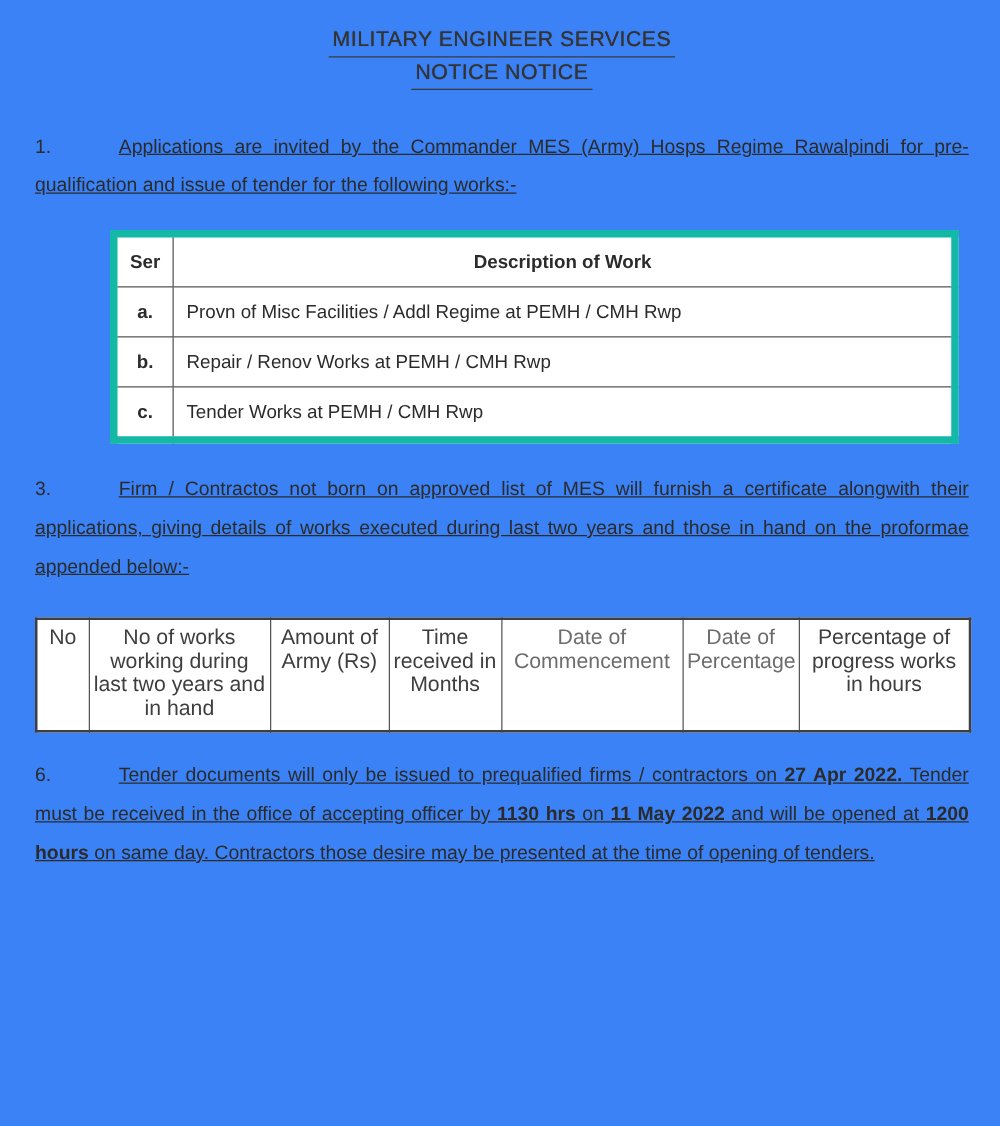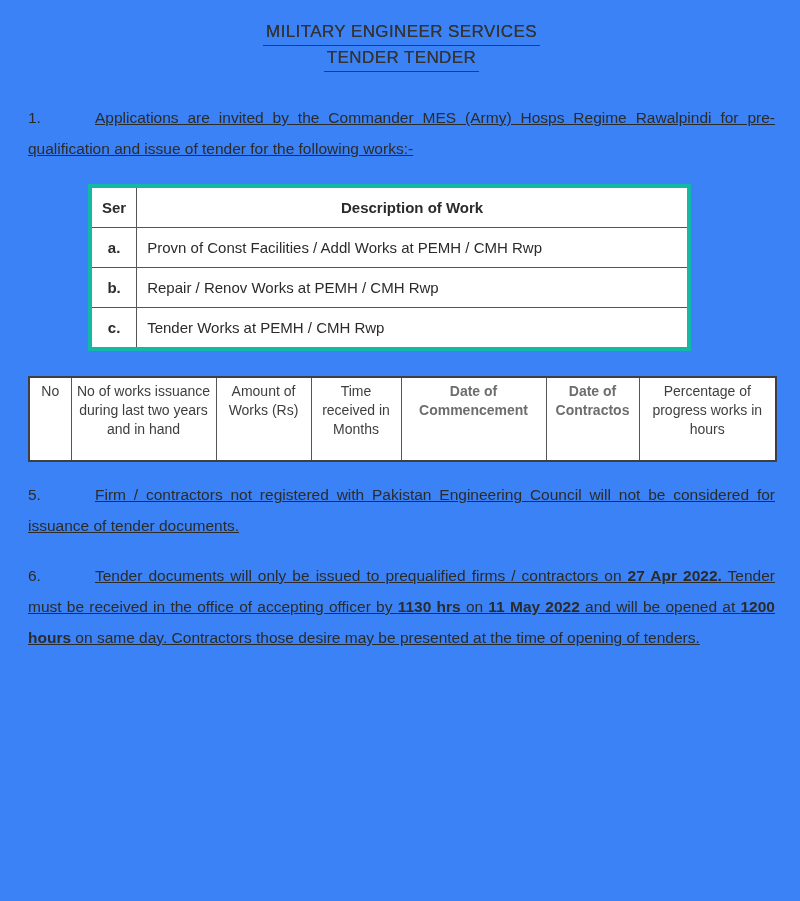--- a/index.html
+++ b/index.html
@@ -42,114 +42,114 @@
   }
   .para-1 { margin-top: 30px; }
   .para-3 { margin-top: 21px; }
   .para-4 { margin-top: 14px; }
   .para-5 { margin-top: 17px; }
   .para-6 { margin-top: 19px; }
   
   table { border-collapse: collapse; background: #fff; }
   .works-table {
     margin: 20px 0 0 60px;
-    width: 603px;
-    border: 4px solid #14b8a6;
+    width: 679px;
+    border: 6px solid #14b8a6;
     font-size: 15px;
   }
   .works-table th, .works-table td {
     border: 1px solid #565656;
     padding: 4px 10px;
   }
   .works-table th { font-weight: bold; height: 40px; }
   .works-table .ser-col { width: 45px; text-align: center; }
   .works-table td { height: 39px; }
   .works-table td.ser-cell { font-weight: bold; text-align: center; }
   
   .proforma-table {
     margin-top: 25px;
     width: 747px;
     border: 2px solid #3f3f3f;
-    font-size: 14px;
+    font-size: 17px;
     line-height: 19px;
     table-layout: fixed;
   }
   .proforma-table th {
     border: 1px solid #565656;
     font-weight: normal;
     vertical-align: top;
     text-align: center;
     padding: 4px 3px 8px 3px;
     height: 84px;
     color: #3e3e3e;
   }
-  .proforma-table th.faded { color: #6d6d6d; font-weight: bold; }
+  .proforma-table th.faded { color: #6d6d6d; }
 </style>
 </head>
 <body>
 
 <div class="page">
 
   <header class="doc-header">
     <div class="title-line">
       <span class="underlined">MILITARY ENGINEER SERVICES</span>
     </div>
     <div class="title-line">
-      <span class="underlined">TENDER TENDER</span>
+      <span class="underlined">NOTICE NOTICE</span>
     </div>
   </header>
 
   <p class="para para-1"><span class="pnum">1.</span><span>Applications are invited by the Commander MES (Army) Hosps Regime Rawalpindi for pre-qualification and issue of tender for the following works:-</span></p>
 
   <table class="works-table">
     <thead>
       <tr>
         <th class="ser-col">Ser</th>
         <th>Description of Work</th>
       </tr>
     </thead>
     <tbody>
       <tr>
         <td class="ser-cell">a.</td>
-        <td>Provn of Const Facilities / Addl Works at PEMH / CMH Rwp</td>
+        <td>Provn of Misc Facilities / Addl Regime at PEMH / CMH Rwp</td>
       </tr>
       <tr>
         <td class="ser-cell">b.</td>
         <td>Repair / Renov Works at PEMH / CMH Rwp</td>
       </tr>
       <tr>
         <td class="ser-cell">c.</td>
         <td>Tender Works at PEMH / CMH Rwp</td>
       </tr>
     </tbody>
   </table>
 
 
+  <p class="para para-3"><span class="pnum">3.</span><span>Firm / Contractos not born on approved list of MES will furnish a certificate alongwith their applications, giving details of works executed during last two years and those in hand on the proformae appended below:-</span></p>
 
   <table class="proforma-table">
     <colgroup>
       <col style="width:42px">
         <col style="width:145px">
         <col style="width:95px">
         <col style="width:90px">
         <col style="width:145px">
         <col style="width:93px">
         <col style="width:137px">
     </colgroup>
     <tbody>
         <tr>
       <th>No</th>
-      <th>No of works issuance during last two years and in hand</th>
-      <th>Amount of Works (Rs)</th>
+      <th>No of works working during last two years and in hand</th>
+      <th>Amount of Army (Rs)</th>
       <th>Time received in Months</th>
       <th class="faded">Date of Commencement</th>
-      <th class="faded">Date of Contractos</th>
+      <th class="faded">Date of Percentage</th>
       <th>Percentage of progress works in hours</th>
     </tr>
   </tbody>
     </table>
 
 
-  <p class="para para-5"><span class="pnum">5.</span><span>Firm / contractors not registered with Pakistan Engineering Council will not be considered for issuance of tender documents.</span></p>
 
   <p class="para para-6"><span class="pnum">6.</span><span><span>Tender documents will only be issued to prequalified firms / contractors on </span><span style="font-weight: bold;">27 Apr 2022.</span><span> Tender must be received in the office of accepting officer by </span><span style="font-weight: bold;">1130 hrs</span><span> on </span><span style="font-weight: bold;">11 May 2022</span><span> and will be opened at </span><span style="font-weight: bold;">1200 hours</span><span> on same day. Contractors those desire may be presented at the time of opening of tenders.</span></span></p>
 
 </div>
 
 </body></html>

